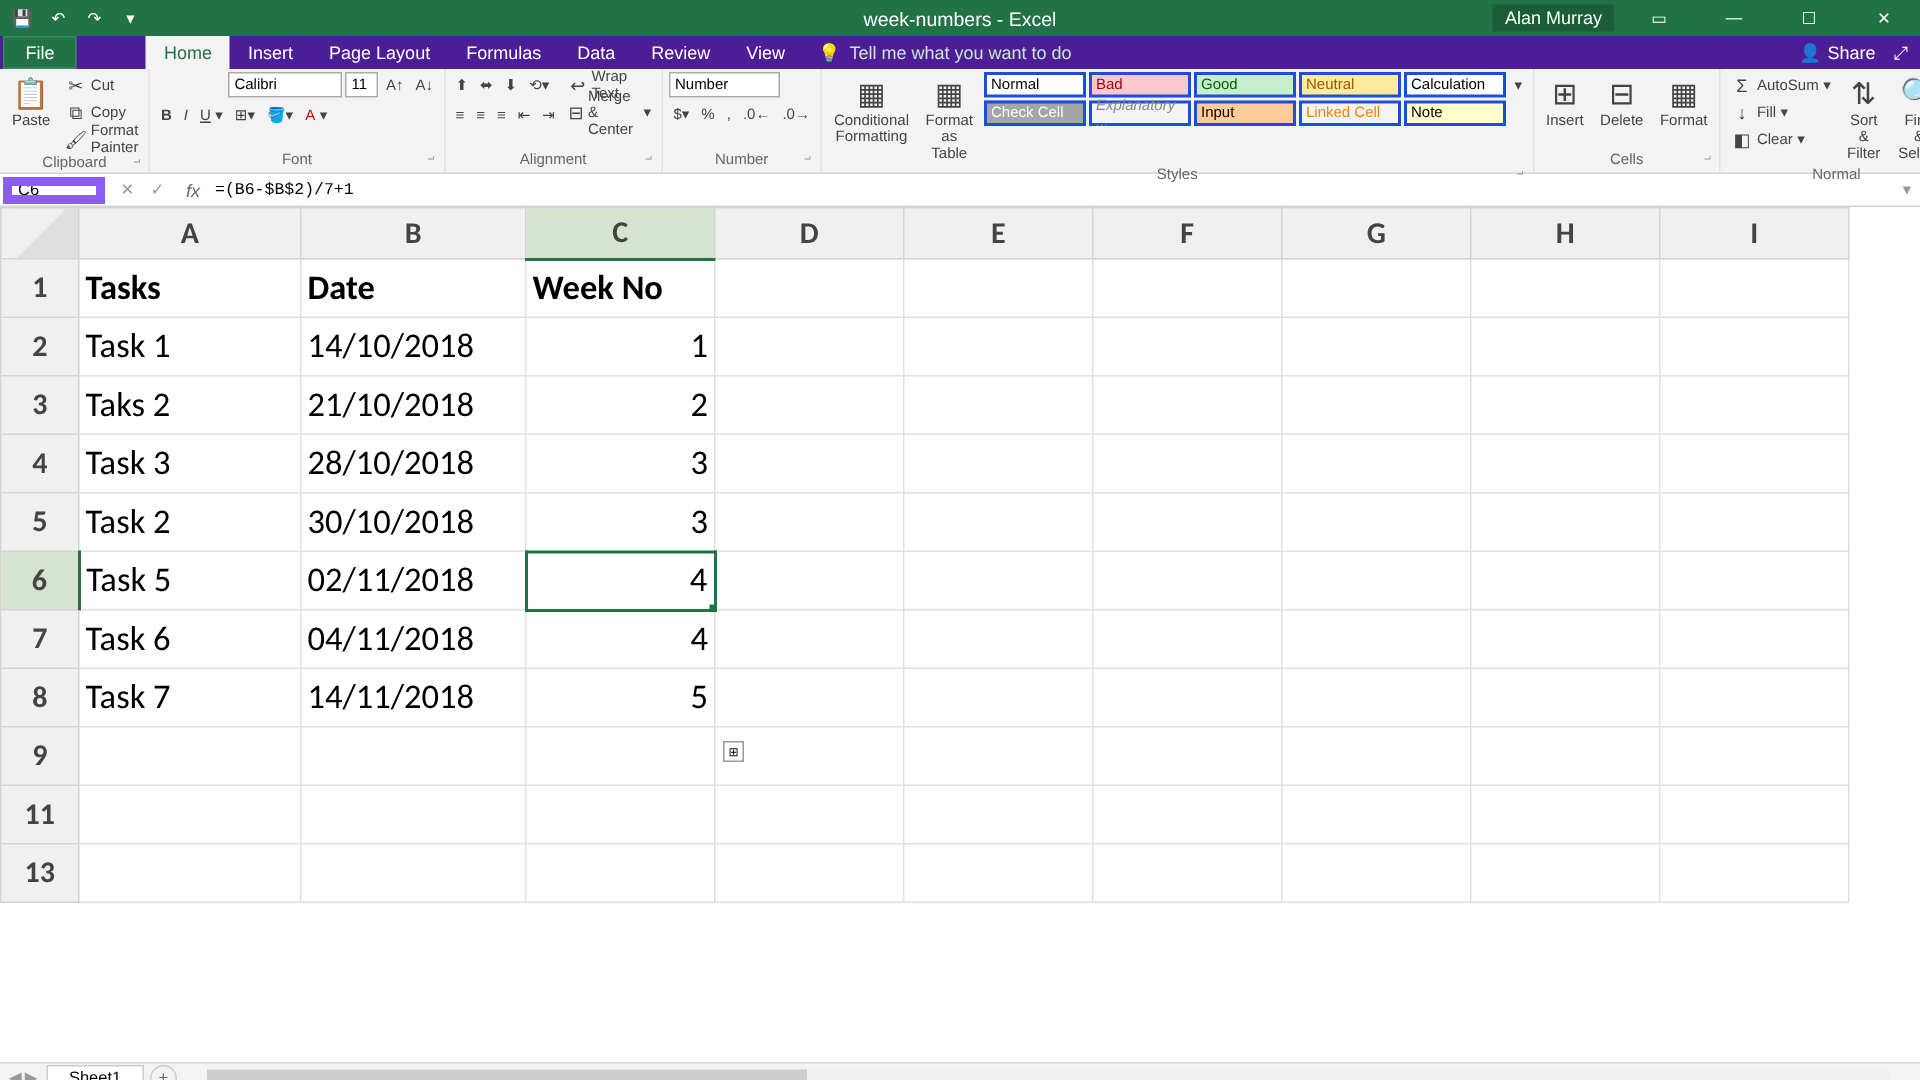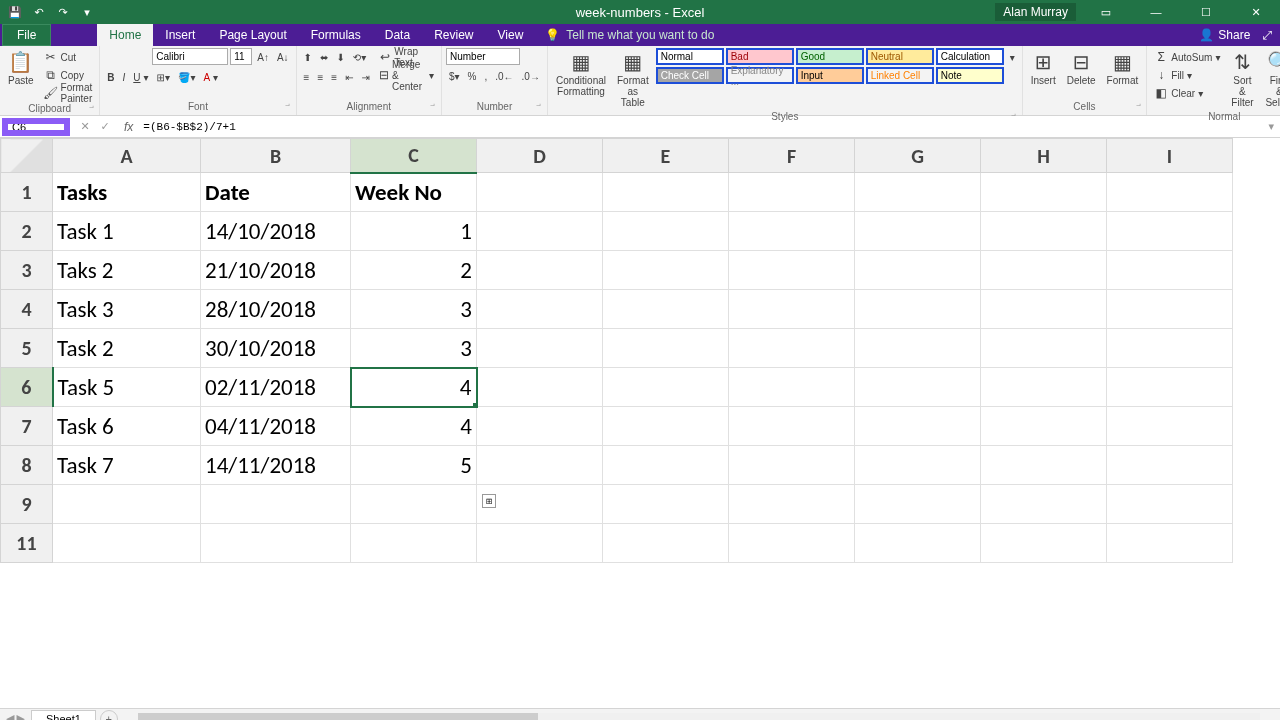--- a/index.html
+++ b/index.html
@@ -224,21 +224,21 @@
       <div class="vstack" style="gap:2px">
         <div class="hstack">
           <div class="style-swatch" style="background:#fff">Normal</div>
           <div class="style-swatch" style="background:#ffc7ce;color:#9c0006">Bad</div>
           <div class="style-swatch" style="background:#c6efce;color:#006100">Good</div>
           <div class="style-swatch" style="background:#ffeb9c;color:#9c5700">Neutral</div>
           <div class="style-swatch" style="background:#fff">Calculation</div>
         </div>
         <div class="hstack">
           <div class="style-swatch" style="background:#a5a5a5;color:#fff">Check Cell</div>
-          <div class="style-swatch" style="color:#888;">Explanatory ...</div>
+          <div class="style-swatch" style="color:#888;font-style:italic">Explanatory ...</div>
           <div class="style-swatch" style="background:#ffcc99">Input</div>
           <div class="style-swatch" style="color:#ff8001">Linked Cell</div>
           <div class="style-swatch" style="background:#ffffcc">Note</div>
         </div>
       </div>
       <span class="btn-sm">▾</span>
     </div>
     <div class="group-label">Styles</div>
   </div>
 
@@ -419,20 +419,32 @@
           <td class="cell"></td>
           <td class="cell"></td>
           <td class="cell"></td>
           <td class="cell"></td>
           <td class="cell"></td>
           <td class="cell"></td>
           <td class="cell"></td>
           <td class="cell"></td>
           <td class="cell"></td>
         </tr>
+        <tr>
+          <th class="row-header">13</th>
+          <td class="cell"></td>
+          <td class="cell"></td>
+          <td class="cell"></td>
+          <td class="cell"></td>
+          <td class="cell"></td>
+          <td class="cell"></td>
+          <td class="cell"></td>
+          <td class="cell"></td>
+          <td class="cell"></td>
+        </tr>
       </tbody>
     </table>
   <div class="paste-opt" style="top:356px;left:482px">⊞</div>
 </div>
 
 <div class="sheet-bar">
   <div class="sheet-nav">
     <span>◀</span>
     <span>▶</span>
   </div>

